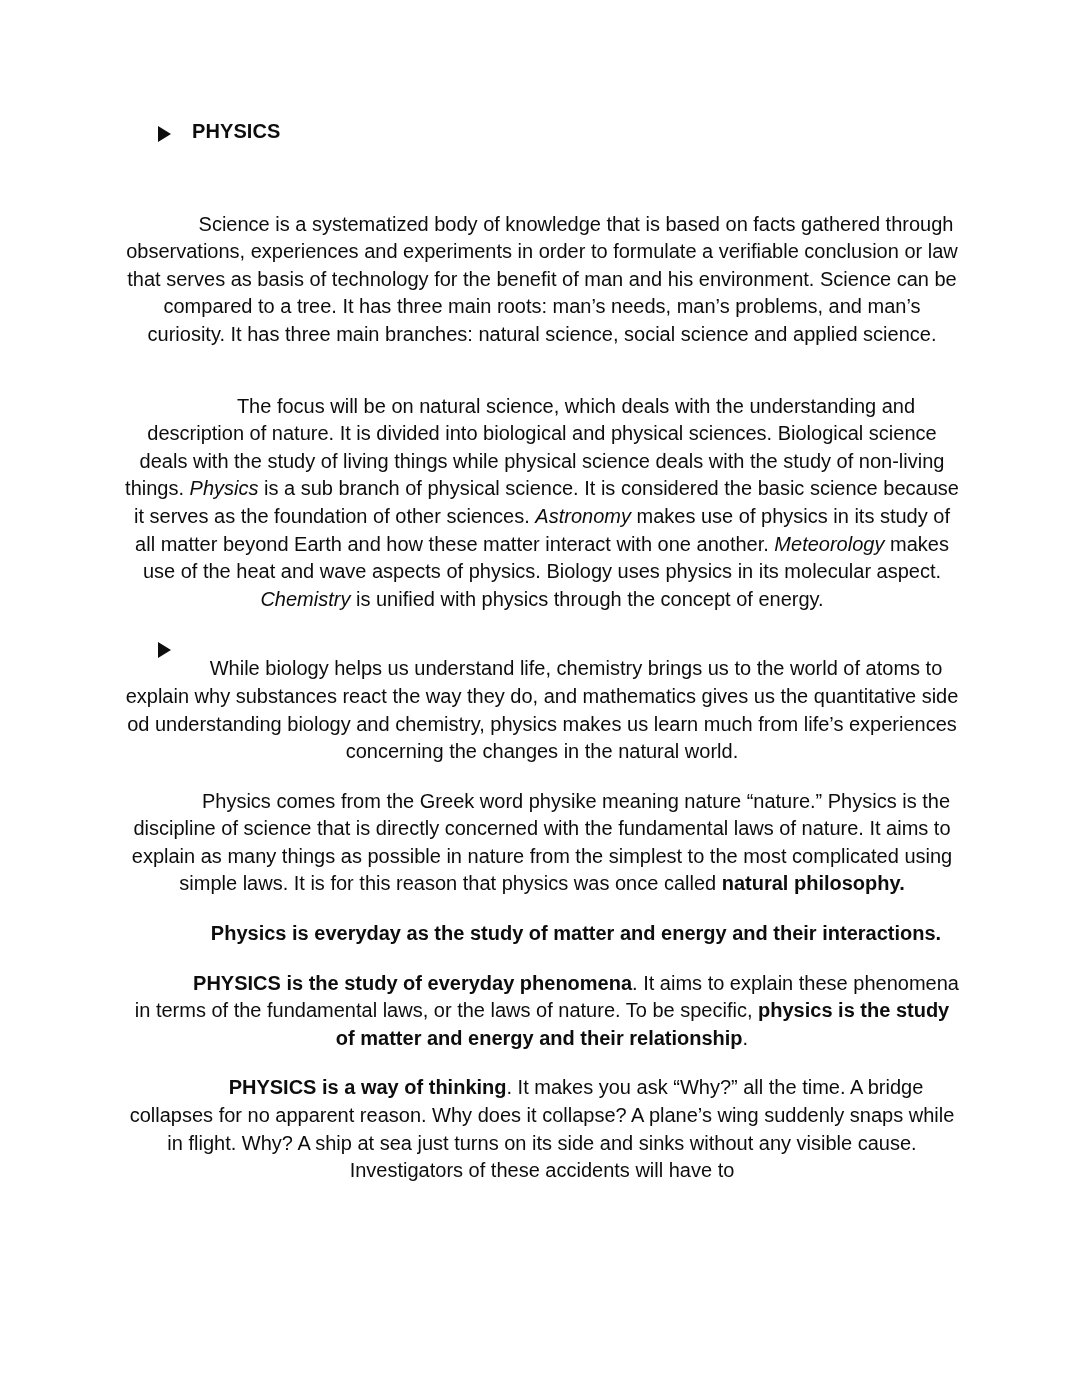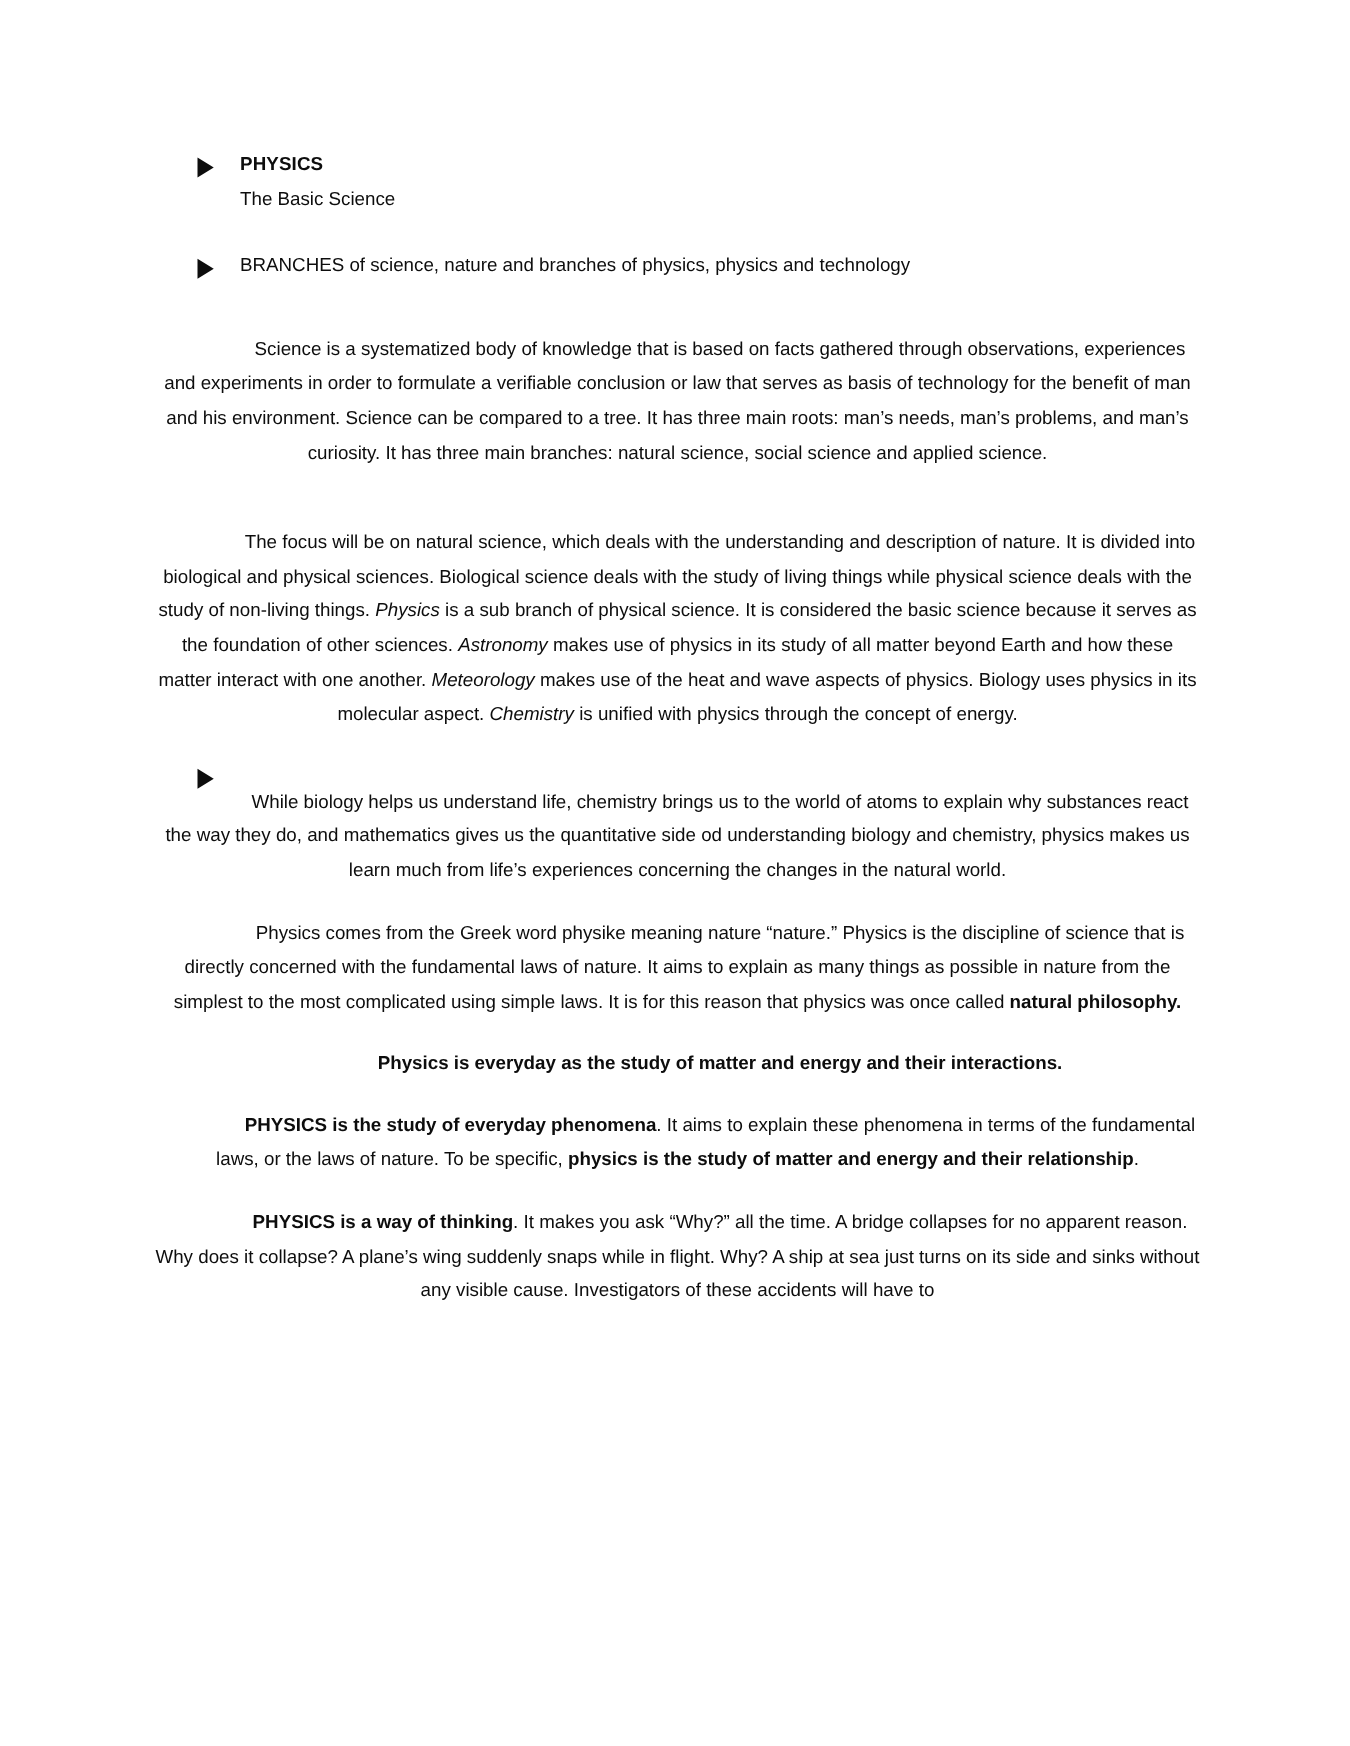--- a/index.html
+++ b/index.html
@@ -16,21 +16,21 @@
   }
   .page {
     position: relative;
     width: 1080px;
     height: 1397px;
     box-sizing: border-box;
     padding: 118px 120px 0 124px;
     background: #ffffff;
   }
   .doc-body {
-    font-size: 15px;
+    font-size: 20px;
     line-height: 27.6px;
     text-align: left;
   }
 
   
   .bullet-row {
     display: block;
     position: relative;
     padding-left: 68px;
     margin: 0;
@@ -73,28 +73,23 @@
 </head>
 <body>
 
 <div class="page">
   <div class="doc-body">
 
     <div class="bullet-row strong">
       <span class="tri"></span>
       <span class="btext">PHYSICS</span>
     </div>
-    <div class="subline">The Basic Science</div>
 
     <div class="gap-26"></div>
 
-    <div class="bullet-row">
-      <span class="tri"></span>
-      <span class="btext">BRANCHES of science, nature and branches of physics, physics and technology</span>
-    </div>
 
     <div class="gap-18"></div>
 
 
     <div class="gap-21"></div>
 
     <p class="para">Science is a systematized body of knowledge that is based on facts gathered through observations, experiences and experiments in order to formulate a verifiable conclusion or law that serves as basis of technology for the benefit of man and his environment. Science can be compared to a tree. It has three main roots: man’s needs, man’s problems, and man’s curiosity. It has three main branches: natural science, social science and applied science.</p>
 
     <div class="gap-22"></div>
 

